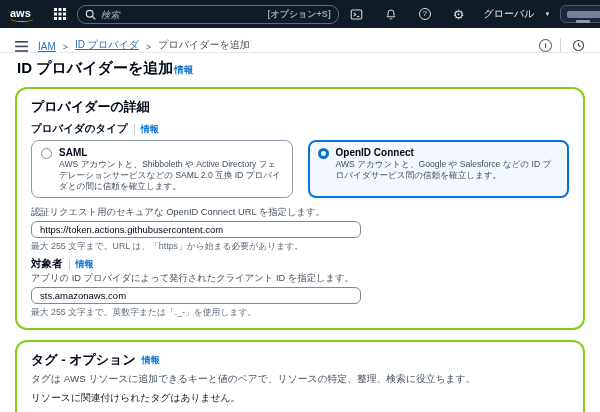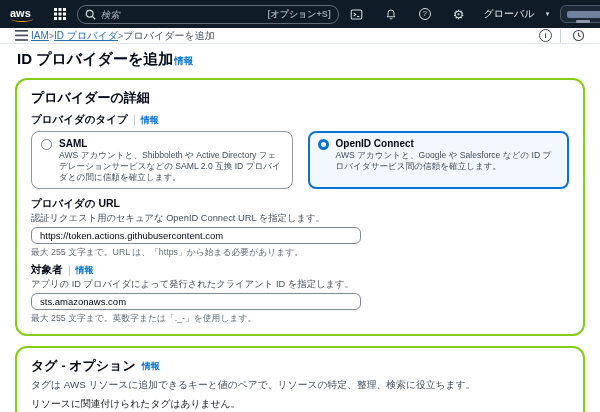--- a/index.html
+++ b/index.html
@@ -41,21 +41,21 @@
   .caret { font-size:6px; color:#d5dbdb; }
   .account {
     margin-left:2px; height:18px; border:1px solid #49596b; background:#1c2836;
     border-radius:6px; display:flex; align-items:center; gap:5px; padding:0 6px; cursor:pointer;
   }
   .redact-bar { width:70px; height:7px; background:#71809b; border-radius:2px; }
   .redact-dash { position:absolute; right:10px; top:20px; width:14px; height:3px; background:#8d99a8; border-radius:1px; }
 
   
   .crumbbar {
-    height:16px; display:flex; align-items:center; padding:0 12px; 
+    height:25px; display:flex; align-items:flex-end; padding:0 12px; gap:7px;
     border-bottom:1px solid #e4e9f0; background:#fff;
   }
   .crumb-link { color:#2a6db0; font-size:10px; text-decoration:underline; cursor:pointer; white-space:nowrap; }
   .crumb-sep { color:#5f6b7a; font-size:9px; }
   .crumb-current { color:#414d5c; font-size:10px; font-weight:normal; white-space:nowrap; }
   .crumb-right { margin-left:auto; display:flex; align-items:center; gap:8px; }
   .dark-circle {
     width:13px; height:13px; border:1.3px solid #414d5c; border-radius:50%;
     color:#414d5c; font-size:8px; line-height:11px; text-align:center; font-weight:bold;
     display:inline-block; cursor:pointer;
@@ -223,23 +223,20 @@
         <div class="tile selected">
           <span class="radio"></span>
           <span>
             <div class="tile-title">OpenID Connect</div>
             <div class="tile-desc">AWS アカウントと、Google や Salesforce などの ID プロバイダサービス間の信頼を確立します。</div>
           </span>
         </div>
       </div>
 
       <div class="field">
-        <div class="label-row" style="margin-bottom:1px;">
-          <span class="field-label">プロバイダの URL</span>
-        </div>
         <div class="field-desc">認証リクエスト用のセキュアな OpenID Connect URL を指定します。</div>
         <input class="text-input" type="text" value="https://token.actions.githubusercontent.com" style="">
         <div class="constraint">最大 255 文字まで。URL は、「https」から始まる必要があります。</div>
       </div>
 
       <div class="field">
         <div class="label-row" style="margin-bottom:1px;">
           <span class="field-label">対象者</span>
           <span class="label-vdiv"></span>
           <span class="small-info">情報</span>

